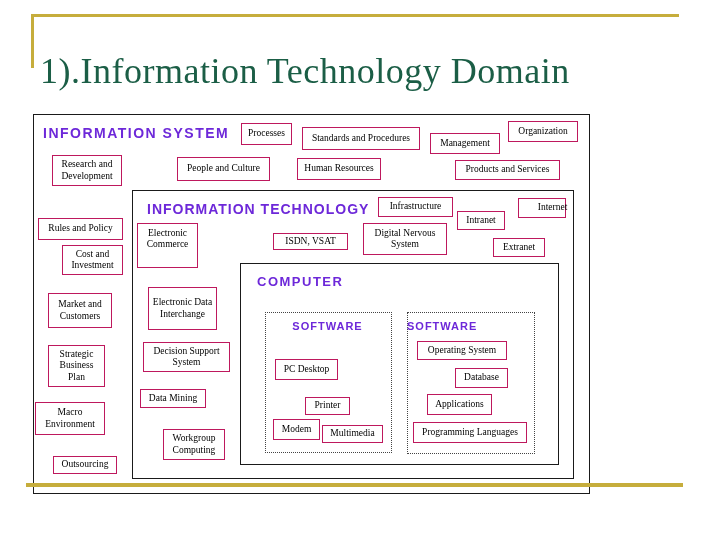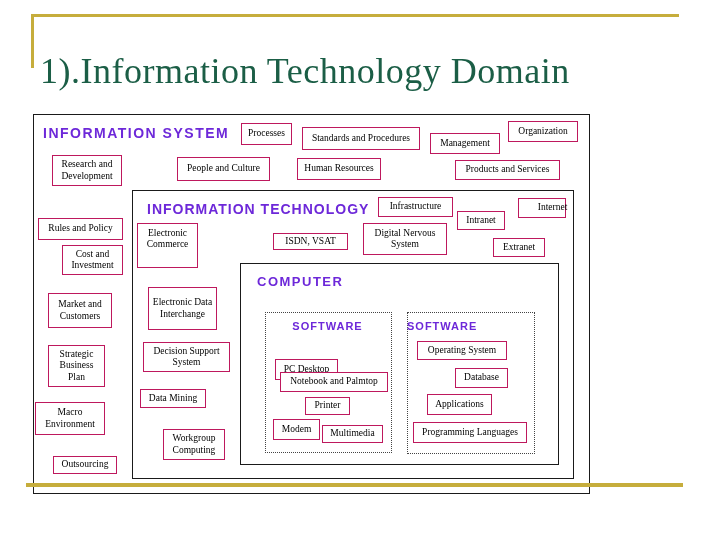--- a/index.html
+++ b/index.html
@@ -115,21 +115,20 @@
   <div class="bx" id="b-intranet">Intranet</div>
   <div class="bx" id="b-internet">Internet</div>
   <div class="bx" id="b-digital_nervous_system">Digital Nervous System</div>
   <div class="bx" id="b-extranet">Extranet</div>
   <div class="bx" id="b-electronic_data_interchange">Electronic Data Interchange</div>
   <div class="bx" id="b-decision_support_system">Decision Support System</div>
   <div class="bx" id="b-data_mining">Data Mining</div>
   <div class="bx" id="b-workgroup_computing">Workgroup Computing</div>
 
   <div class="bx" id="b-pc_desktop">PC Desktop</div>
-  <div class="bx" id="b-notebook_palmtop">Notebook and Palmtop</div>
   <div class="bx" id="b-printer">Printer</div>
   <div class="bx" id="b-modem">Modem</div>
   <div class="bx" id="b-multimedia">Multimedia</div>
 
   <div class="bx" id="b-operating_system">Operating System</div>
   <div class="bx" id="b-database">Database</div>
   <div class="bx" id="b-applications">Applications</div>
   <div class="bx" id="b-programming_languages">Programming Languages</div>
 
   <div class="rule" id="rule-bottom"></div>

